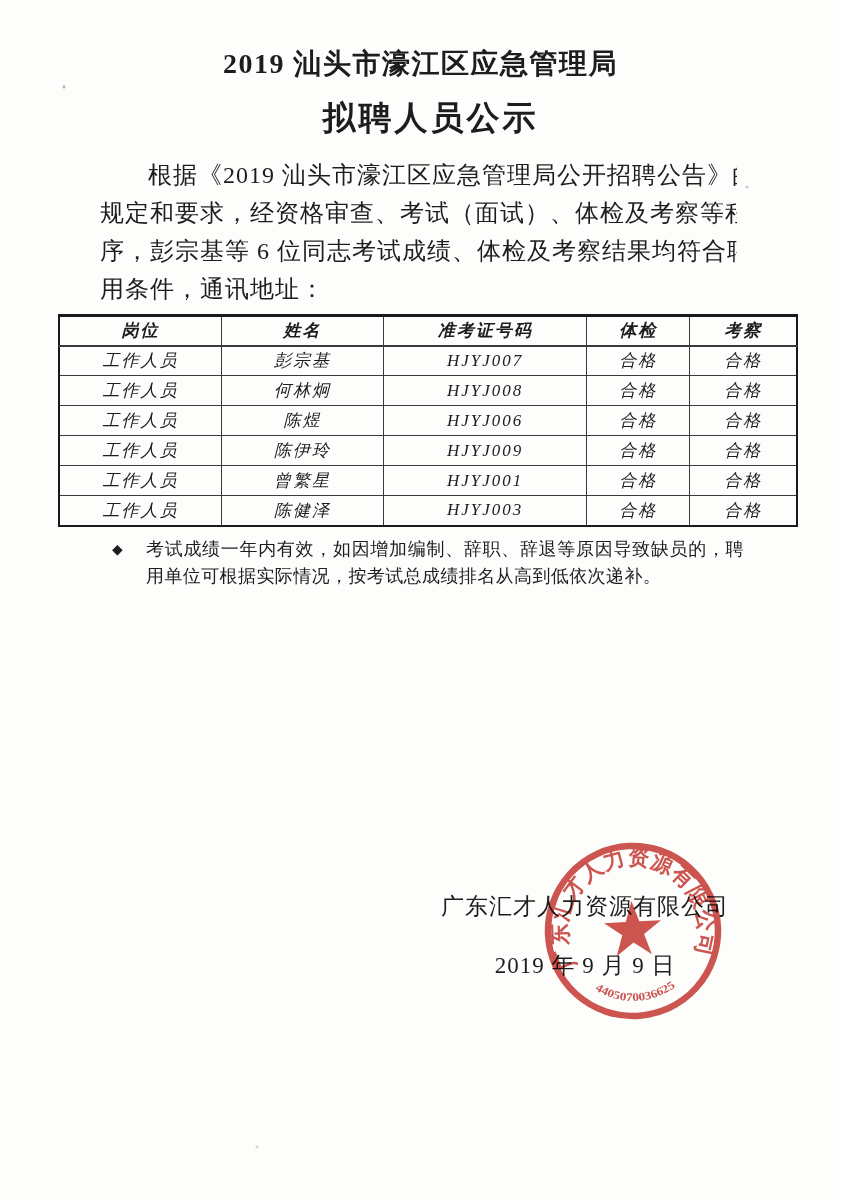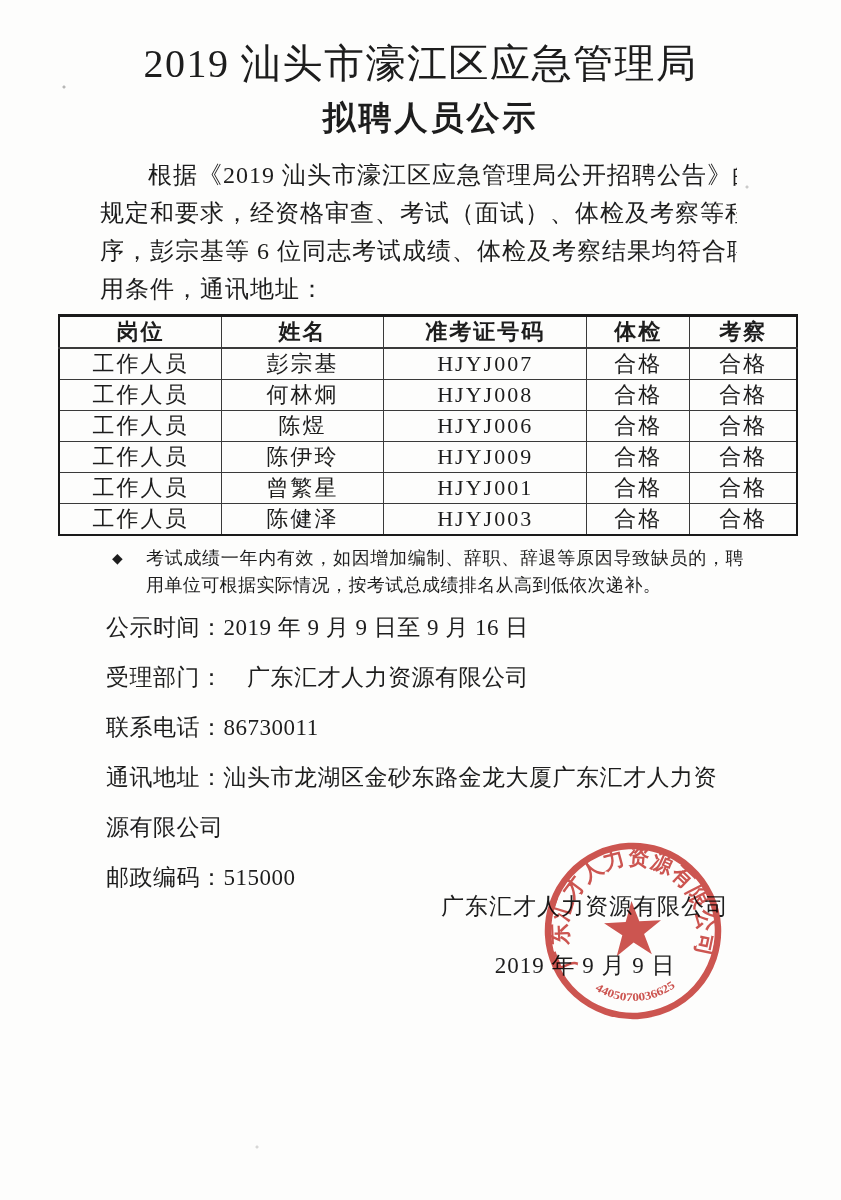--- a/index.html
+++ b/index.html
@@ -16,21 +16,21 @@
     overflow: hidden;
     
     background-image:
       radial-gradient(circle at 64px 87px, rgba(0,0,0,.28) 0 1px, transparent 2px),
       radial-gradient(circle at 747px 187px, rgba(0,0,0,.20) 0 1px, transparent 2px),
       radial-gradient(circle at 257px 1147px, rgba(0,0,0,.15) 0 1px, transparent 2px);
   }
 
   .title-block { padding-top: 42px; text-align: center; }
   .title-line1 {
-    font-size: 40px; font-weight: normal; letter-spacing: 1.5px; line-height: 44px;
+    font-size: 28px; font-weight: bold; letter-spacing: 1.5px; line-height: 44px;
   }
   .title-line2 {
     font-size: 33px; font-weight: bold; letter-spacing: 3px; line-height: 44px;
     margin-top: 10px;
     margin-left: 20px;
   }
 
   .intro { margin: 16px 104px 0 100px; width: 637px; }
   .intro-line {
     font-size: 24px; line-height: 38px; letter-spacing: 1px;
@@ -45,24 +45,25 @@
     width: 740px;
     border-collapse: collapse;
     border: 2px solid #1a1a1a;
     border-top-width: 3px;
   }
   table.results th, table.results td {
     border: 1px solid #3a3a3a;
     height: 30px;
     text-align: center;
     vertical-align: middle;
-    font-size: 22px;
+    font-size: 17px;
     letter-spacing: 2px;
     font-weight: normal;
     padding: 0 2px;
+    font-style: italic;
   }
   table.results thead th { font-weight: bold; border-bottom-width: 2px; }
   col.c1 { width: 22%; } col.c2 { width: 22%; } col.c3 { width: 27.5%; }
   col.c4 { width: 14%; } col.c5 { width: 14.5%; }
 
   .note {
     margin: 9px 0 0 112px;
     width: 632px;
     display: flex;
     align-items: flex-start;
@@ -180,28 +181,20 @@
         <td>合格</td>
       </tr>
     </tbody>
   </table>
 
   <div class="note">
     <span class="note-bullet">◆</span>
     <div class="note-text">考试成绩一年内有效，如因增加编制、辞职、辞退等原因导致缺员的，聘用单位可根据实际情况，按考试总成绩排名从高到低依次递补。</div>
   </div>
 
-  <div class="info-block">
-    <div class="info-line">公示时间：2019 年 9 月 9 日至 9 月 16 日</div>
-    <div class="info-line">受理部门：　广东汇才人力资源有限公司</div>
-    <div class="info-line">联系电话：86730011</div>
-    <div class="info-line">通讯地址：汕头市龙湖区金砂东路金龙大厦广东汇才人力资</div>
-    <div class="info-line">源有限公司</div>
-    <div class="info-line">邮政编码：515000</div>
-  </div>
 
   <div class="signature">
     <div class="signature-org">广东汇才人力资源有限公司</div>
     <div class="signature-date">2019 年 9 月 9 日</div>
   </div>
 
   <div class="seal">
     <svg viewBox="-93 -93 186 186">
       <circle r="85" fill="none" stroke-width="6.5" stroke="#c9423e"></circle>
       <path id="sealArcTop" d="M -57,33 A 66,66 0 1 1 57,33" fill="none"></path>

